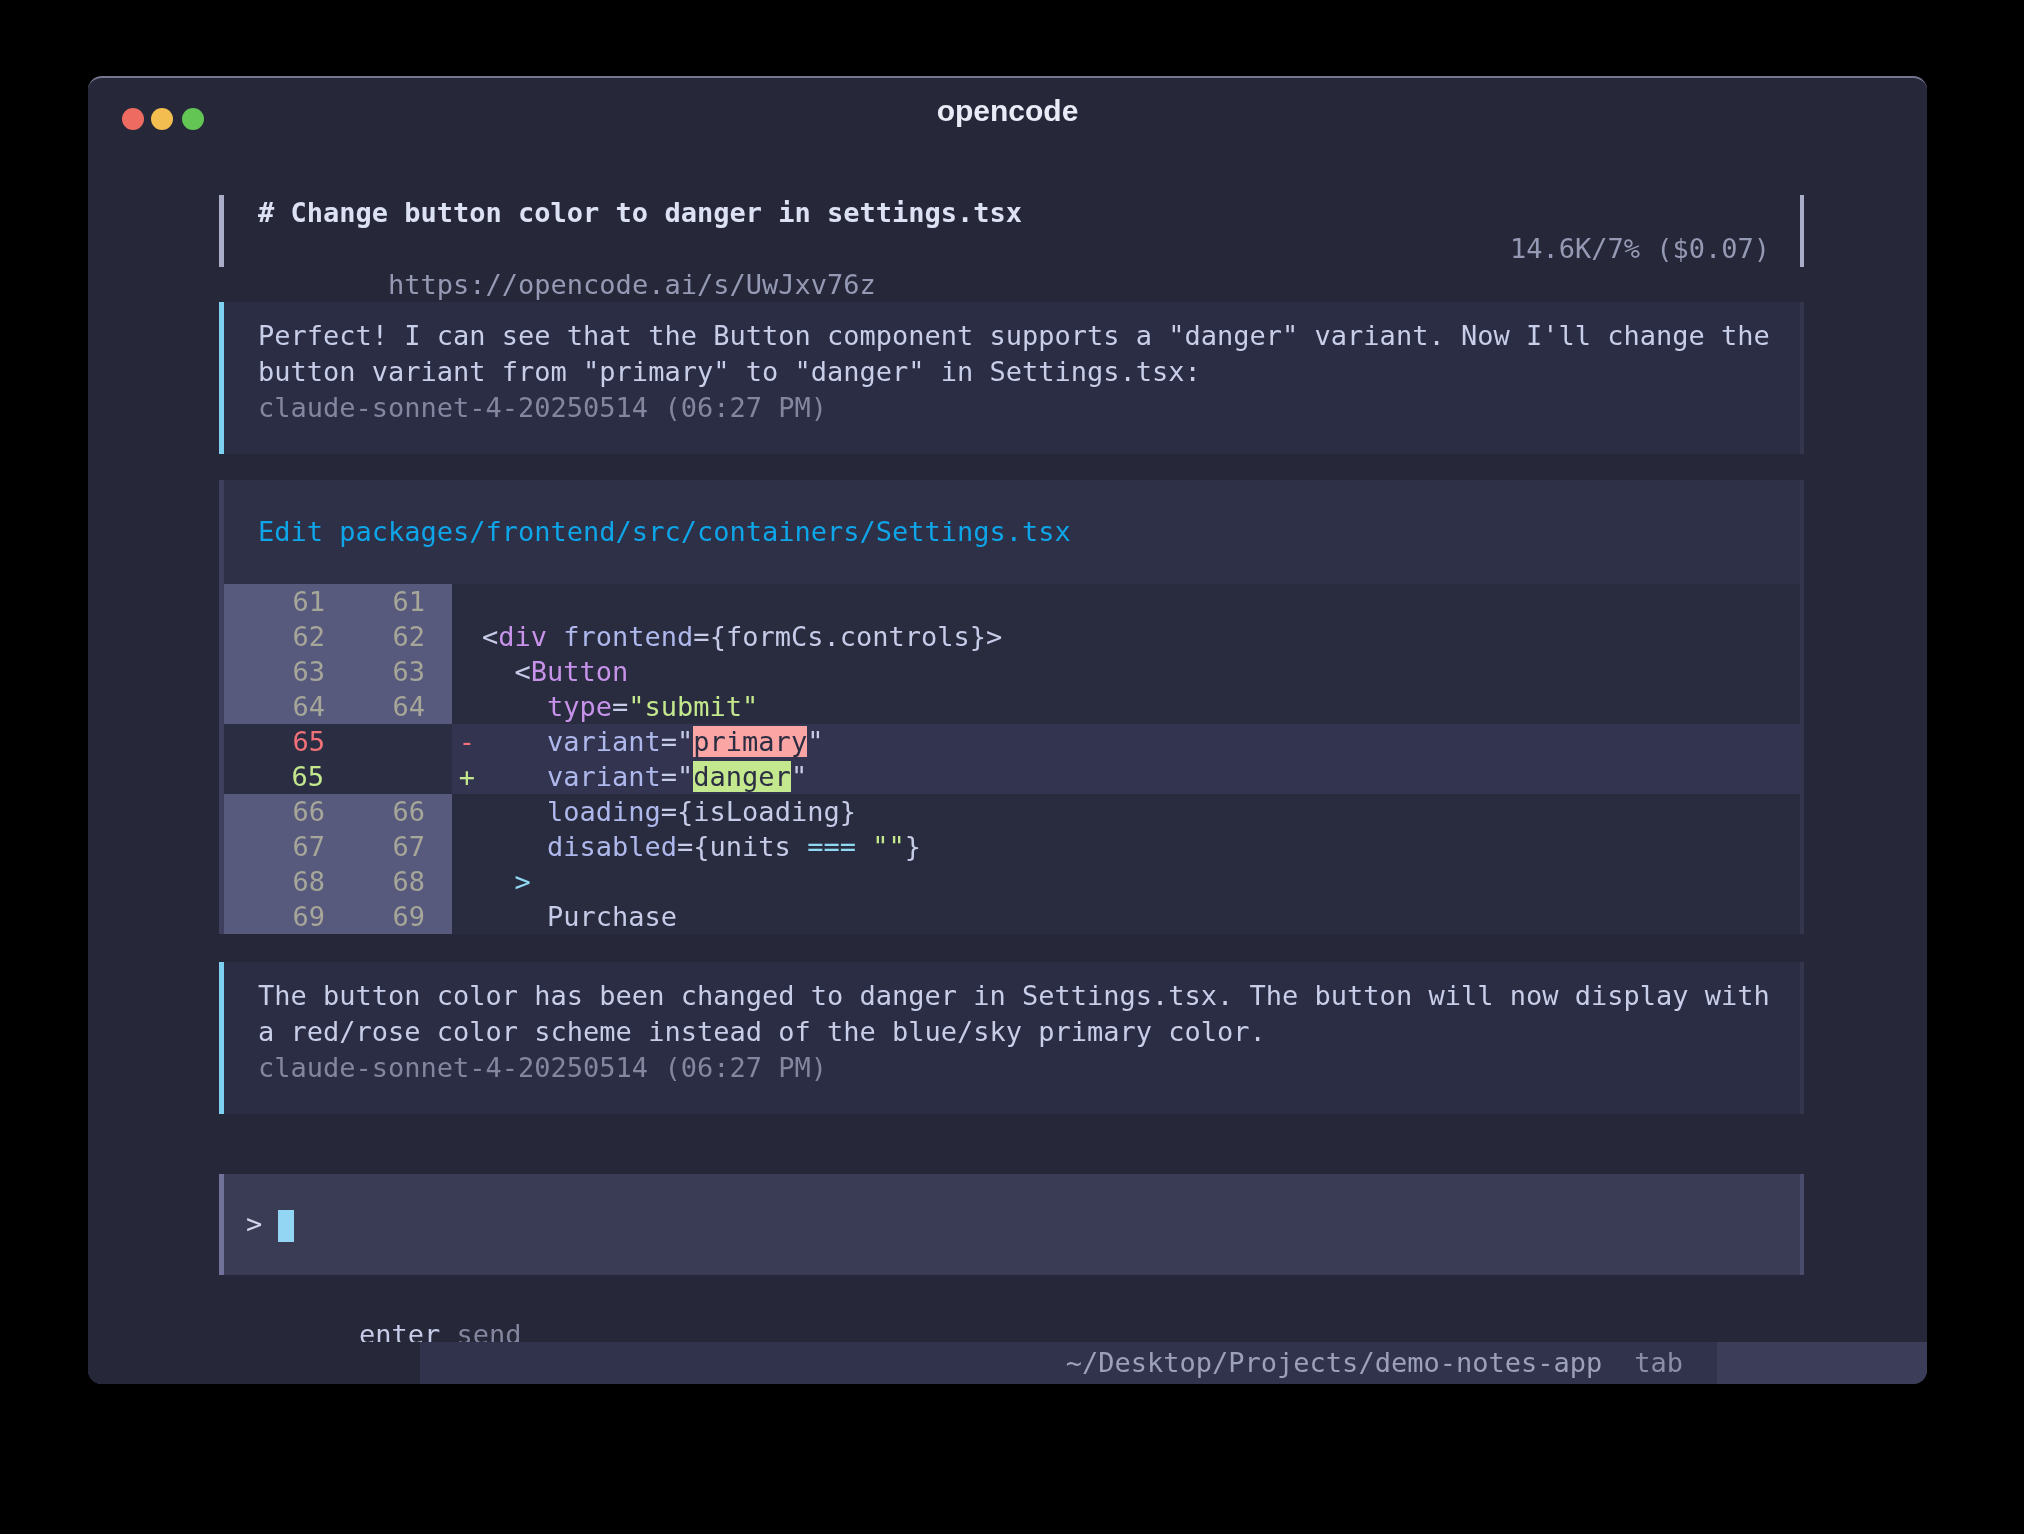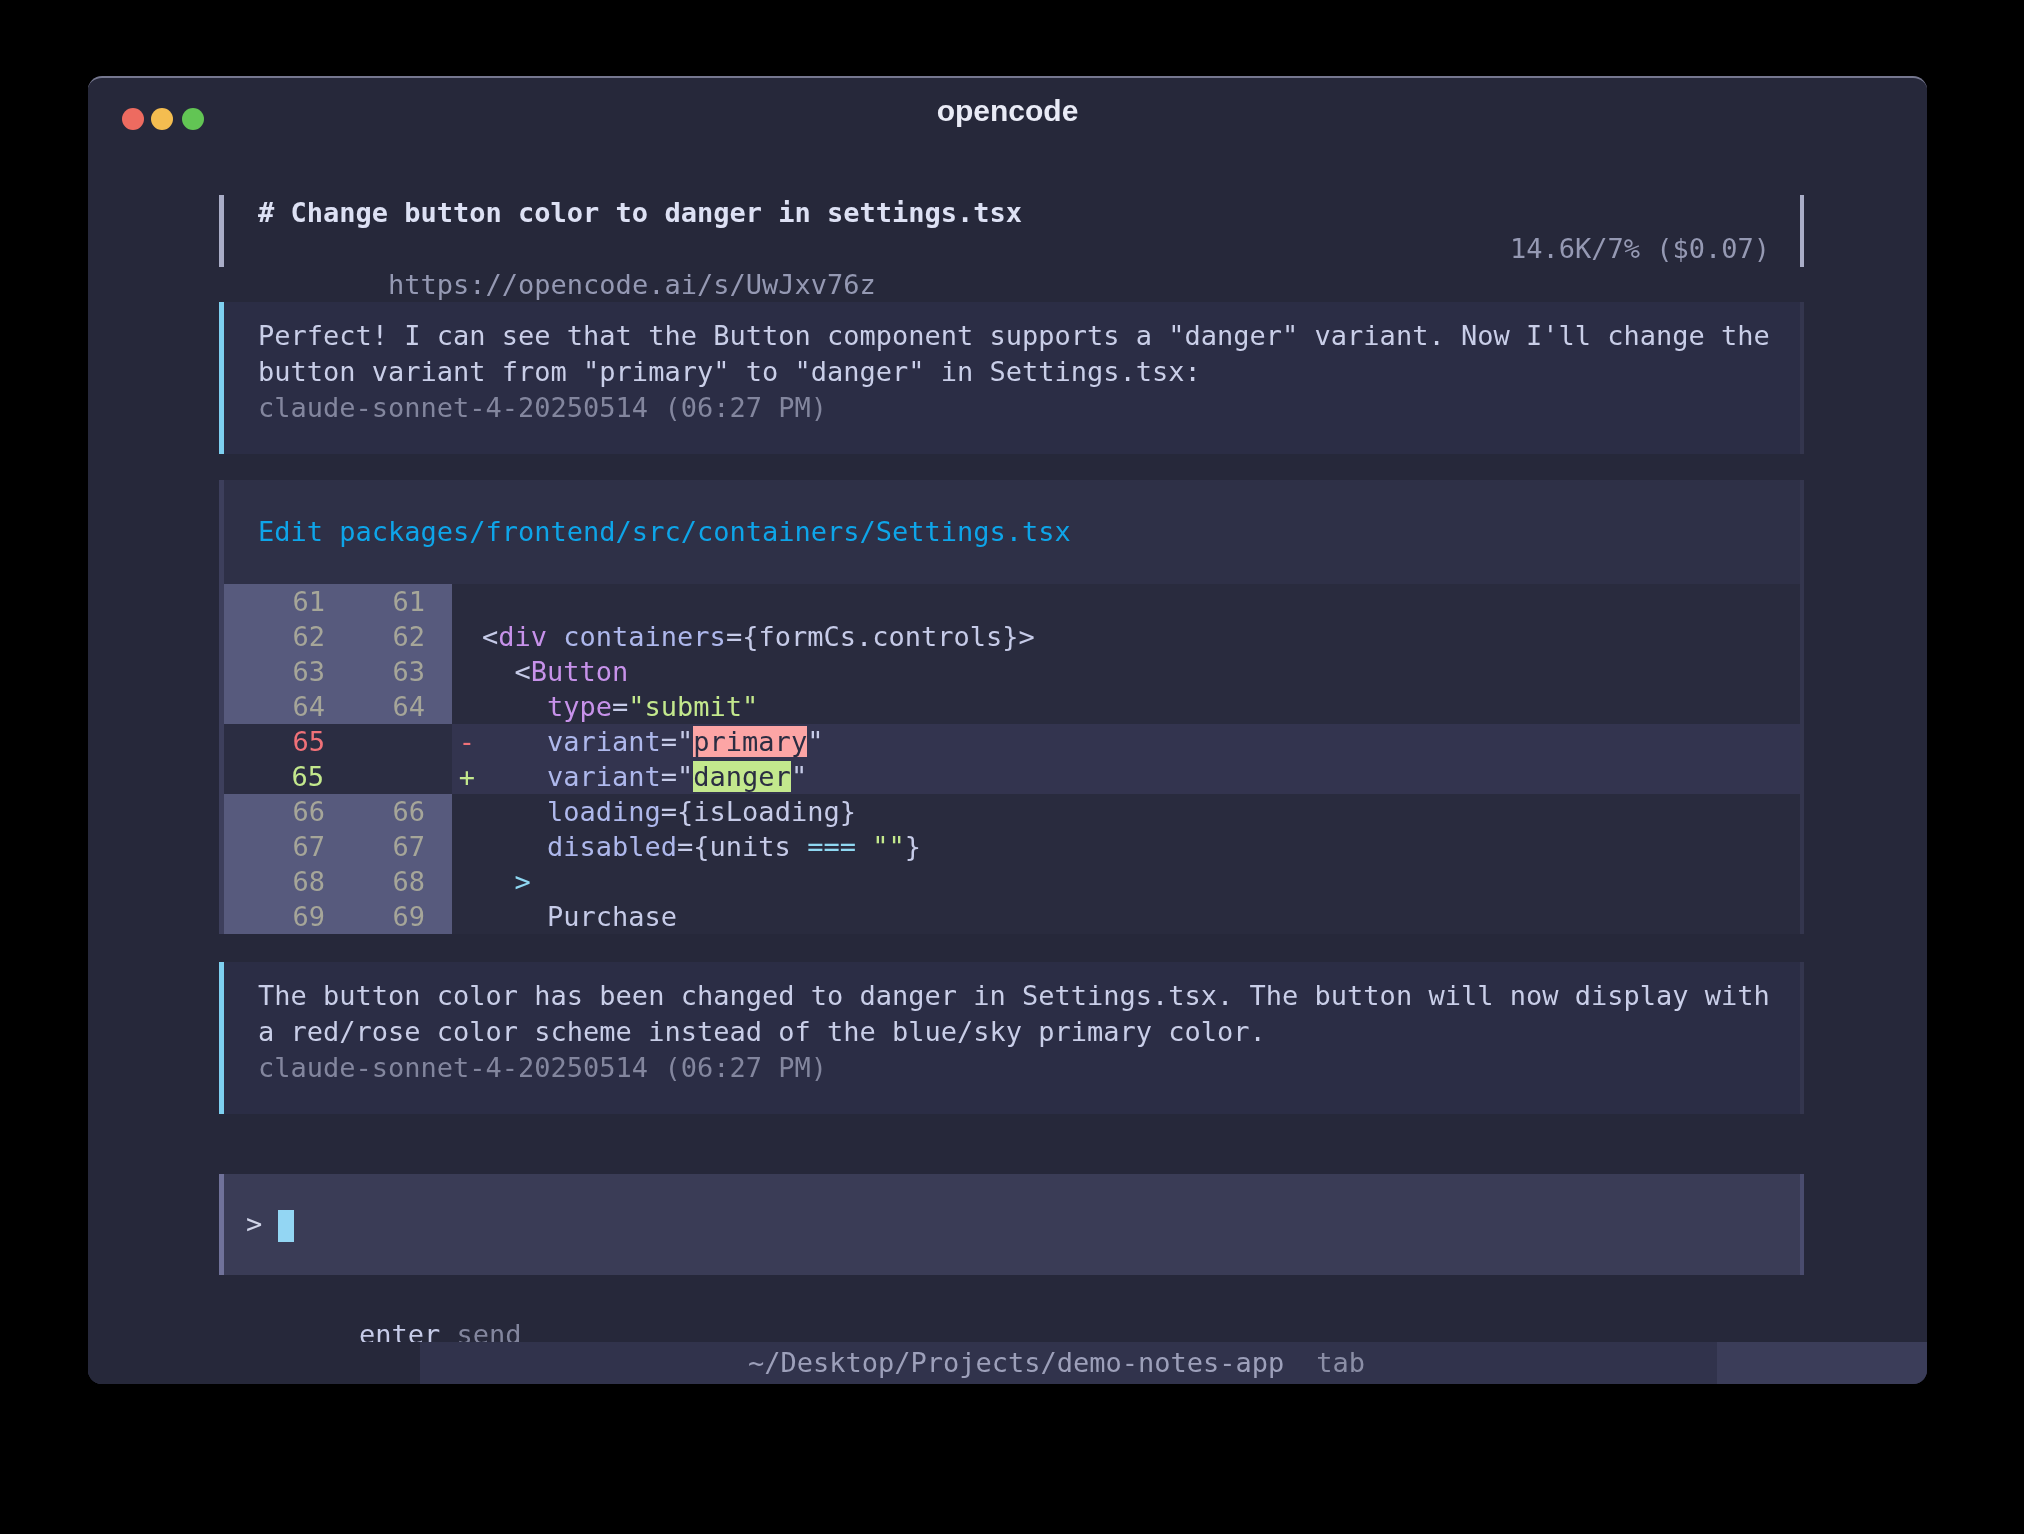--- a/index.html
+++ b/index.html
@@ -76,21 +76,21 @@
   
   .hints { margin-top:6px; height:36px; line-height:36px; padding:0 11px 0 10px;
            display:flex; justify-content:space-between; white-space:pre;flex-direction:column; }
   .hint-bright { color:#c6cbe8; }
   .hint-dim { color:#83869e; }
 
   
   .statusbar { position:absolute; left:0; right:0; bottom:0; height:42px; line-height:42px;
                display:flex; background:#31334c; white-space:pre; }
   .sb-app { width:332px; flex:none; background:#26283a; padding-left:42px; }
-  .sb-mid { flex:1; display:flex; justify-content:center;gap:32px; }
+  .sb-mid { flex:1; display:flex; justify-content:flex-end;gap:32px; }
   .sb-cwd { color:#9da0ba; padding-left:10px; }
   .sb-tab { color:#8b8ea6; padding-right:34px; }
   .sb-mode { width:210px; flex:none; background:#3b3d59; padding-left:23px; }
 </style>
 </head>
 <body>
 
 <div class="window">
 
   <div class="titlebar">
@@ -129,21 +129,21 @@
             <span class="mark"></span>
             <span class="code"></span>
           </div>
           <div class="drow ctx">
             <div class="gut">
               <span class="g1">62</span>
               <span class="g2">62</span>
               <span class="gpad"></span>
             </div>
             <span class="mark"></span>
-            <span class="code"><span class="tk-pun">&lt;</span><span class="tk-tag">div</span><span class="tk-pun"> </span><span class="tk-attr">containers</span><span class="tk-pun">=</span><span class="tk-pun">{formCs.controls}</span><span class="tk-pun">&gt;</span></span>
+            <span class="code"><span class="tk-pun">&lt;</span><span class="tk-tag">div</span><span class="tk-pun"> </span><span class="tk-attr">frontend</span><span class="tk-pun">=</span><span class="tk-pun">{formCs.controls}</span><span class="tk-pun">&gt;</span></span>
           </div>
           <div class="drow ctx">
             <div class="gut">
               <span class="g1">63</span>
               <span class="g2">63</span>
               <span class="gpad"></span>
             </div>
             <span class="mark"></span>
             <span class="code"><span class="tk-pun">  &lt;</span><span class="tk-tag">Button</span></span>
           </div>

